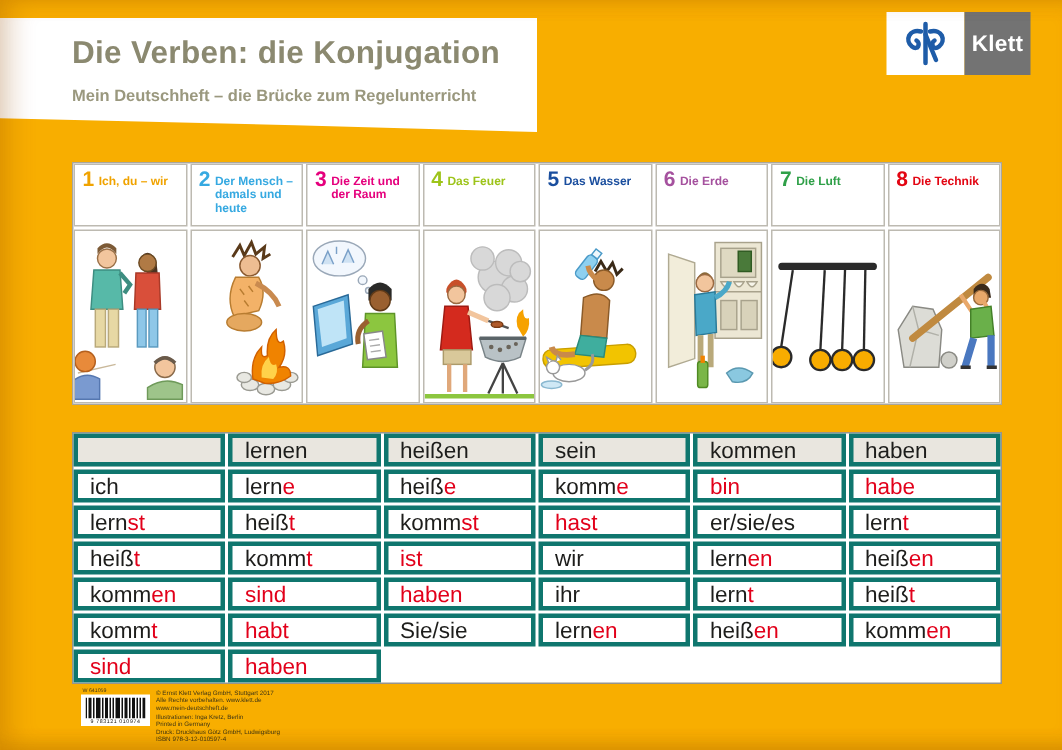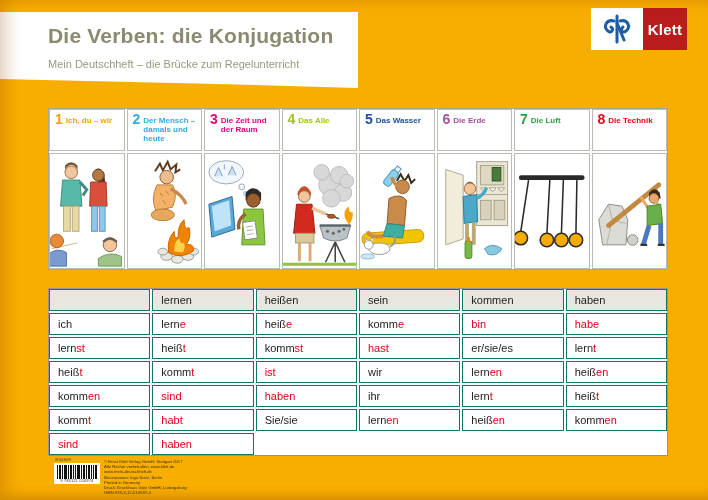--- a/index.html
+++ b/index.html
@@ -4,40 +4,40 @@
 <style>
   html,body{margin:0;padding:0;}
   body{width:708px;height:500px;overflow:hidden;font-family:"Liberation Sans","DejaVu Sans",sans-serif;}
   .poster{position:relative;width:708px;height:500px;background:#F8AE00;overflow:hidden;padding-left:20px;}
   .poster::after{content:"";position:absolute;inset:0;pointer-events:none;
     box-shadow:inset 10px 0 14px rgba(150,80,0,.18), inset -10px 0 14px rgba(150,80,0,.18), inset 0 -6px 10px rgba(150,80,0,.12);}
   
   .band{position:absolute;left:0;top:12px;width:358px;height:76px;background:#fff;
     clip-path:polygon(0 0,100% 0,100% 100%,55% 94%,0 88%);}
   .title{position:absolute;left:48px;top:24px;font-size:21px;font-weight:bold;color:#8B8970;letter-spacing:.2px;}
-  .subtitle{position:absolute;left:48px;top:58px;font-size:11px;color:#9A987E;}
+  .subtitle{position:absolute;left:48px;top:58px;font-size:11px;color:#9A987E;font-weight:bold;}
   
   .logo{position:absolute;right:41px;top:8px;display:flex;height:42px;}
   .logo .sym{width:52px;background:#fff;display:flex;align-items:center;justify-content:center;}
-  .logo .word{width:44px;background:#b91c1c;color:#fff;display:flex;align-items:center;justify-content:center;
+  .logo .word{width:44px;background:#737373;color:#fff;display:flex;align-items:center;justify-content:center;
     font-size:15px;font-weight:bold;letter-spacing:.2px;}
   
   .strip{position:absolute;left:48px;top:108px;width:620px;height:162px;background:#fff;border:1px solid #A9A69D;
     display:grid;grid-template-columns:repeat(8,1fr);grid-template-rows:42px 1fr;gap:2px;box-sizing:border-box;}
   .cell{background:#fff;border:1px solid #BDBAB1;box-sizing:border-box;}
   .card-head{padding:3px 3px 0 5px;display:flex;align-items:flex-start;gap:3px;}
   .card-head .num{font-size:14px;font-weight:bold;line-height:13px;}
   .card-head .lbl{font-size:8px;font-weight:bold;line-height:9px;padding-top:3px;}
   .card-illo{display:flex;align-items:stretch;justify-content:center;overflow:hidden;}
   .card-illo svg{width:100%;height:100%;display:block;}
   
   .conj{position:absolute;left:48px;top:288px;width:620px;background:#fff;border:1px solid #97948B;
     display:grid;grid-template-columns:repeat(6,1fr);grid-auto-rows:22px;gap:2px;box-sizing:border-box;}
-  .conj .c{background:#fff;border:1px solid #0f766e;box-sizing:border-box;display:flex;align-items:center;
-    padding-left:8px;font-size:11px;color:#1d1d1b;}
+  .conj .c{background:#fff;border:3px solid #0f766e;box-sizing:border-box;display:flex;align-items:center;
+    padding-left:8px;font-size:15px;color:#1d1d1b;}
   .conj .th{background:#E9E6DF;font-weight:normal;}
   .conj .ending{color:#E2001A;}
   
   .barcode-wrap{position:absolute;left:54px;top:458px;width:46px;}
   .order-no{font-size:3.5px;color:#3d3414;margin:0 0 1px 1px;}
   .barcode{background:#fff;padding:2px 3px 1px 3px;box-sizing:border-box;width:46px;}
   .barcode svg{display:block;width:40px;height:14px;}
   .barcode .digits{font-size:3.5px;color:#111;text-align:center;letter-spacing:.4px;}
   .imprint{position:absolute;left:104px;top:459px;width:120px;color:#3d3414;}
   .imprint div{font-size:4.2px;line-height:5.2px;white-space:nowrap;}
@@ -73,21 +73,21 @@
       <div class="cell card-head" style="color: rgb(54, 169, 225);">
         <span class="num">2</span>
         <span class="lbl">Der Mensch – damals und heute</span>
       </div>
       <div class="cell card-head" style="color: rgb(229, 0, 125);">
         <span class="num">3</span>
         <span class="lbl">Die Zeit und der Raum</span>
       </div>
       <div class="cell card-head" style="color: rgb(157, 196, 26);">
         <span class="num">4</span>
-        <span class="lbl">Das Alle</span>
+        <span class="lbl">Das Feuer</span>
       </div>
       <div class="cell card-head" style="color: rgb(26, 78, 158);">
         <span class="num">5</span>
         <span class="lbl">Das Wasser</span>
       </div>
       <div class="cell card-head" style="color: rgb(165, 81, 158);">
         <span class="num">6</span>
         <span class="lbl">Die Erde</span>
       </div>
       <div class="cell card-head" style="color: rgb(47, 160, 72);">

